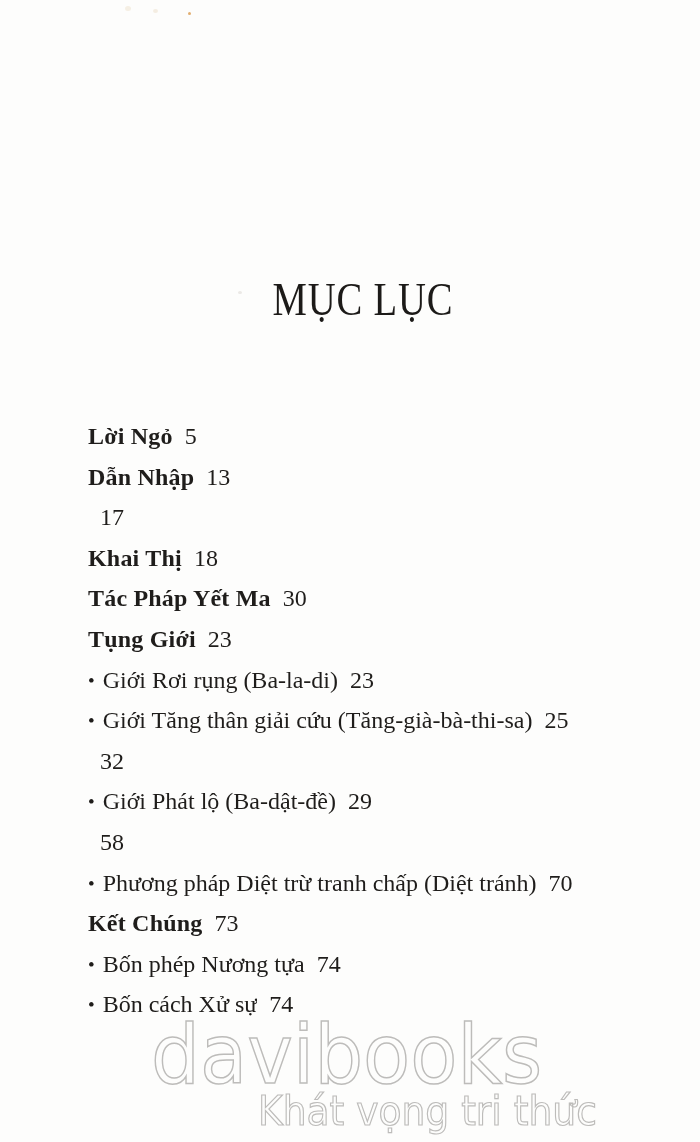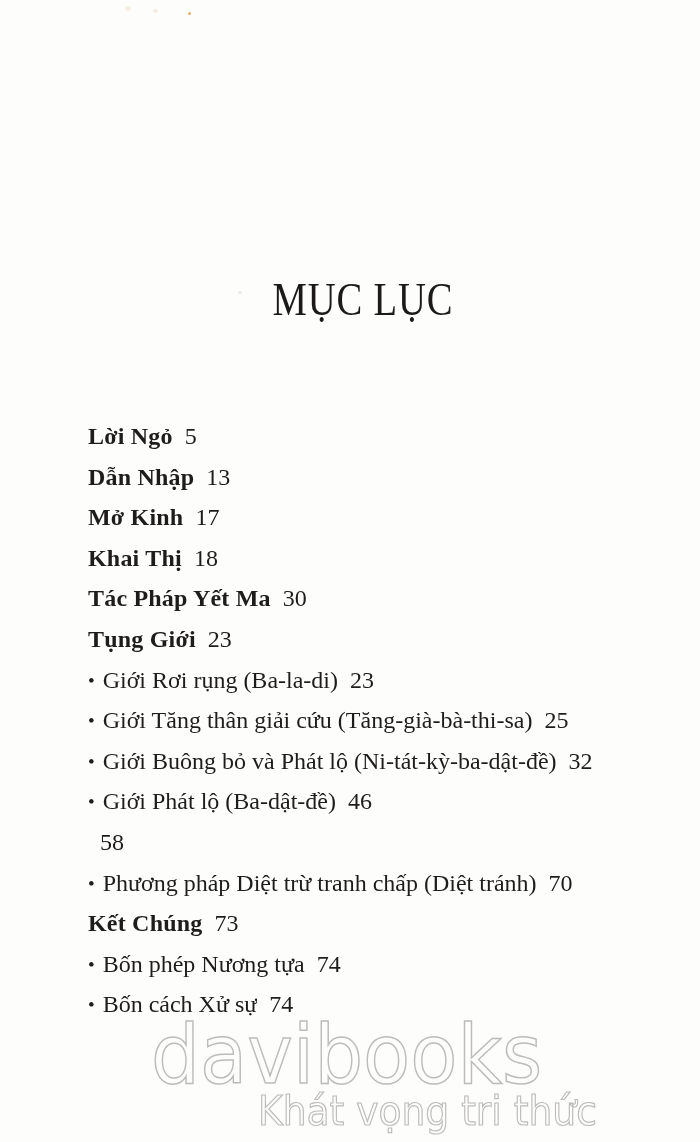--- a/index.html
+++ b/index.html
@@ -115,21 +115,20 @@
       <span class="label">Lời Ngỏ</span>
       <span class="pnum">5</span>
     </div>
 
     <div class="row heading">
       <span class="label">Dẫn Nhập</span>
       <span class="pnum">13</span>
     </div>
 
     <div class="row heading">
-      <span class="label">Mở Kinh</span>
       <span class="pnum">17</span>
     </div>
 
     <div class="row heading">
       <span class="label">Khai Thị</span>
       <span class="pnum">18</span>
     </div>
 
     <div class="row heading">
       <span class="label">Tác Pháp Yết Ma</span>
@@ -145,27 +144,26 @@
       <span class="label"><span class="bmark">•</span><span>Giới Rơi rụng (Ba-la-di)</span></span>
       <span class="pnum">23</span>
     </div>
 
     <div class="row bullet">
       <span class="label"><span class="bmark">•</span><span>Giới Tăng thân giải cứu (Tăng-già-bà-thi-sa)</span></span>
       <span class="pnum">25</span>
     </div>
 
     <div class="row bullet">
-      <span class="label"><span class="bmark">•</span><span>Giới Buông bỏ và Phát lộ (Ni-tát-kỳ-ba-dật-đề)</span></span>
       <span class="pnum">32</span>
     </div>
 
     <div class="row bullet">
       <span class="label"><span class="bmark">•</span><span>Giới Phát lộ (Ba-dật-đề)</span></span>
-      <span class="pnum">46</span>
+      <span class="pnum">29</span>
     </div>
 
     <div class="row bullet">
       <span class="pnum">58</span>
     </div>
 
     <div class="row bullet">
       <span class="label"><span class="bmark">•</span><span>Phương pháp Diệt trừ tranh chấp (Diệt tránh)</span></span>
       <span class="pnum">70</span>
     </div>

